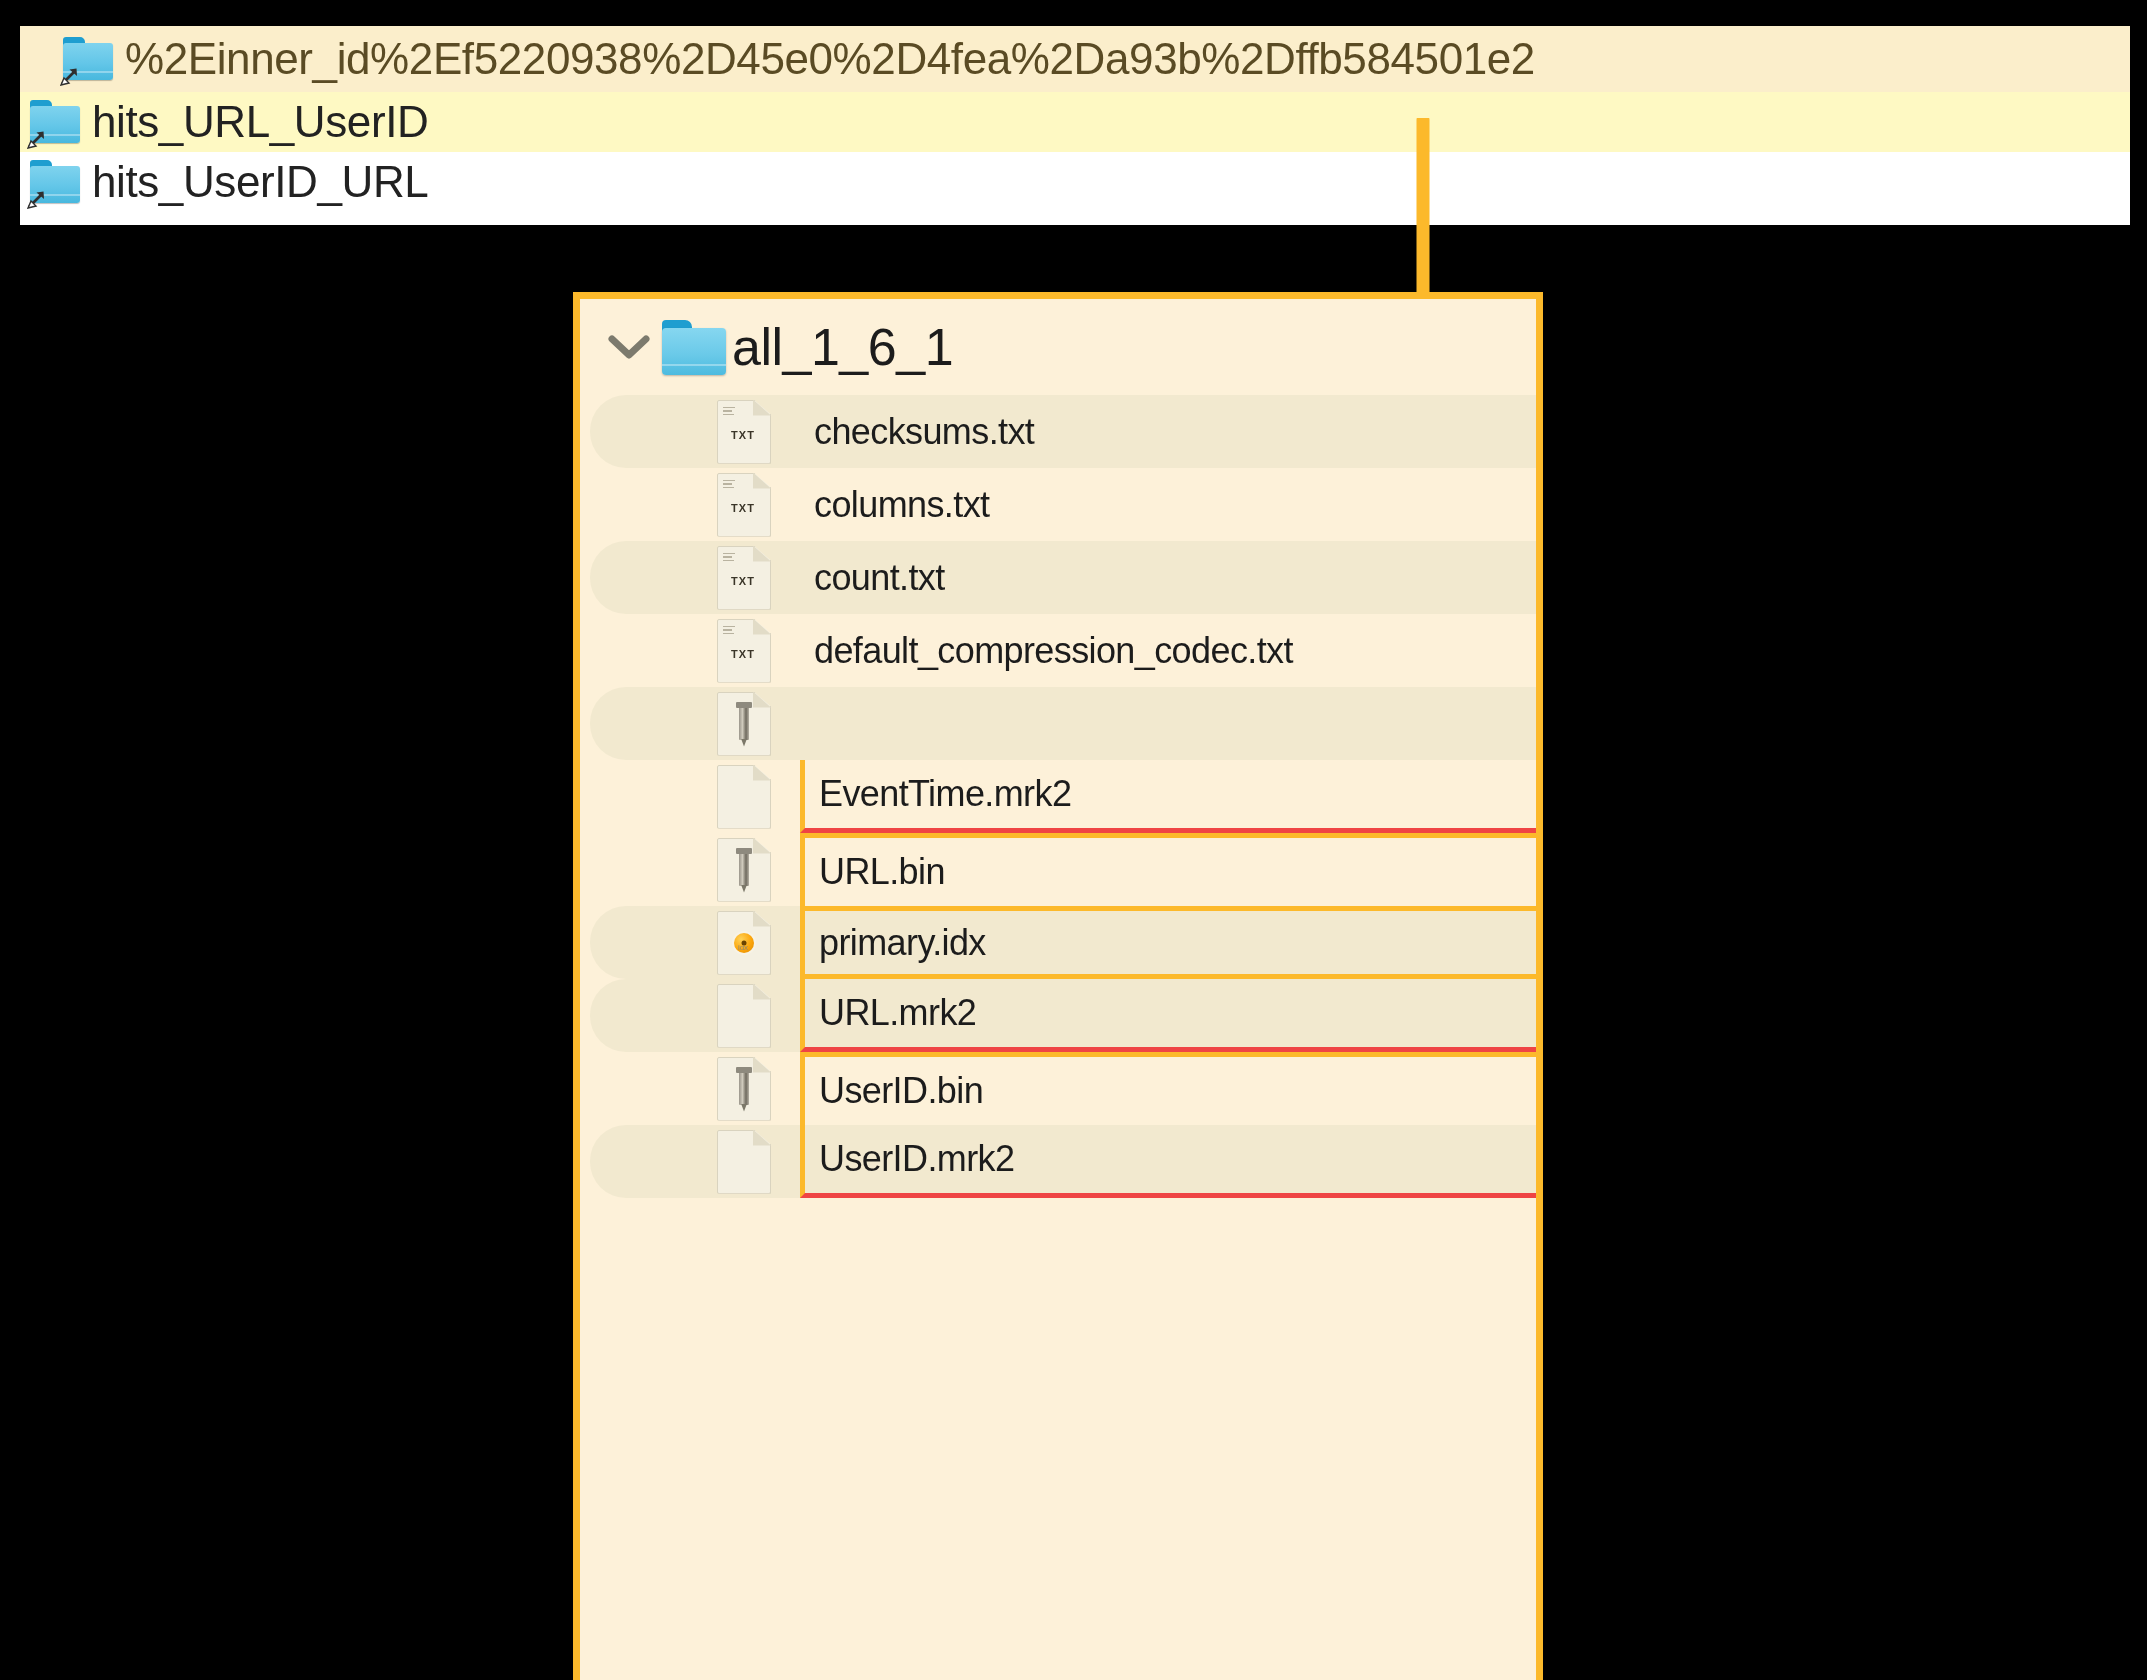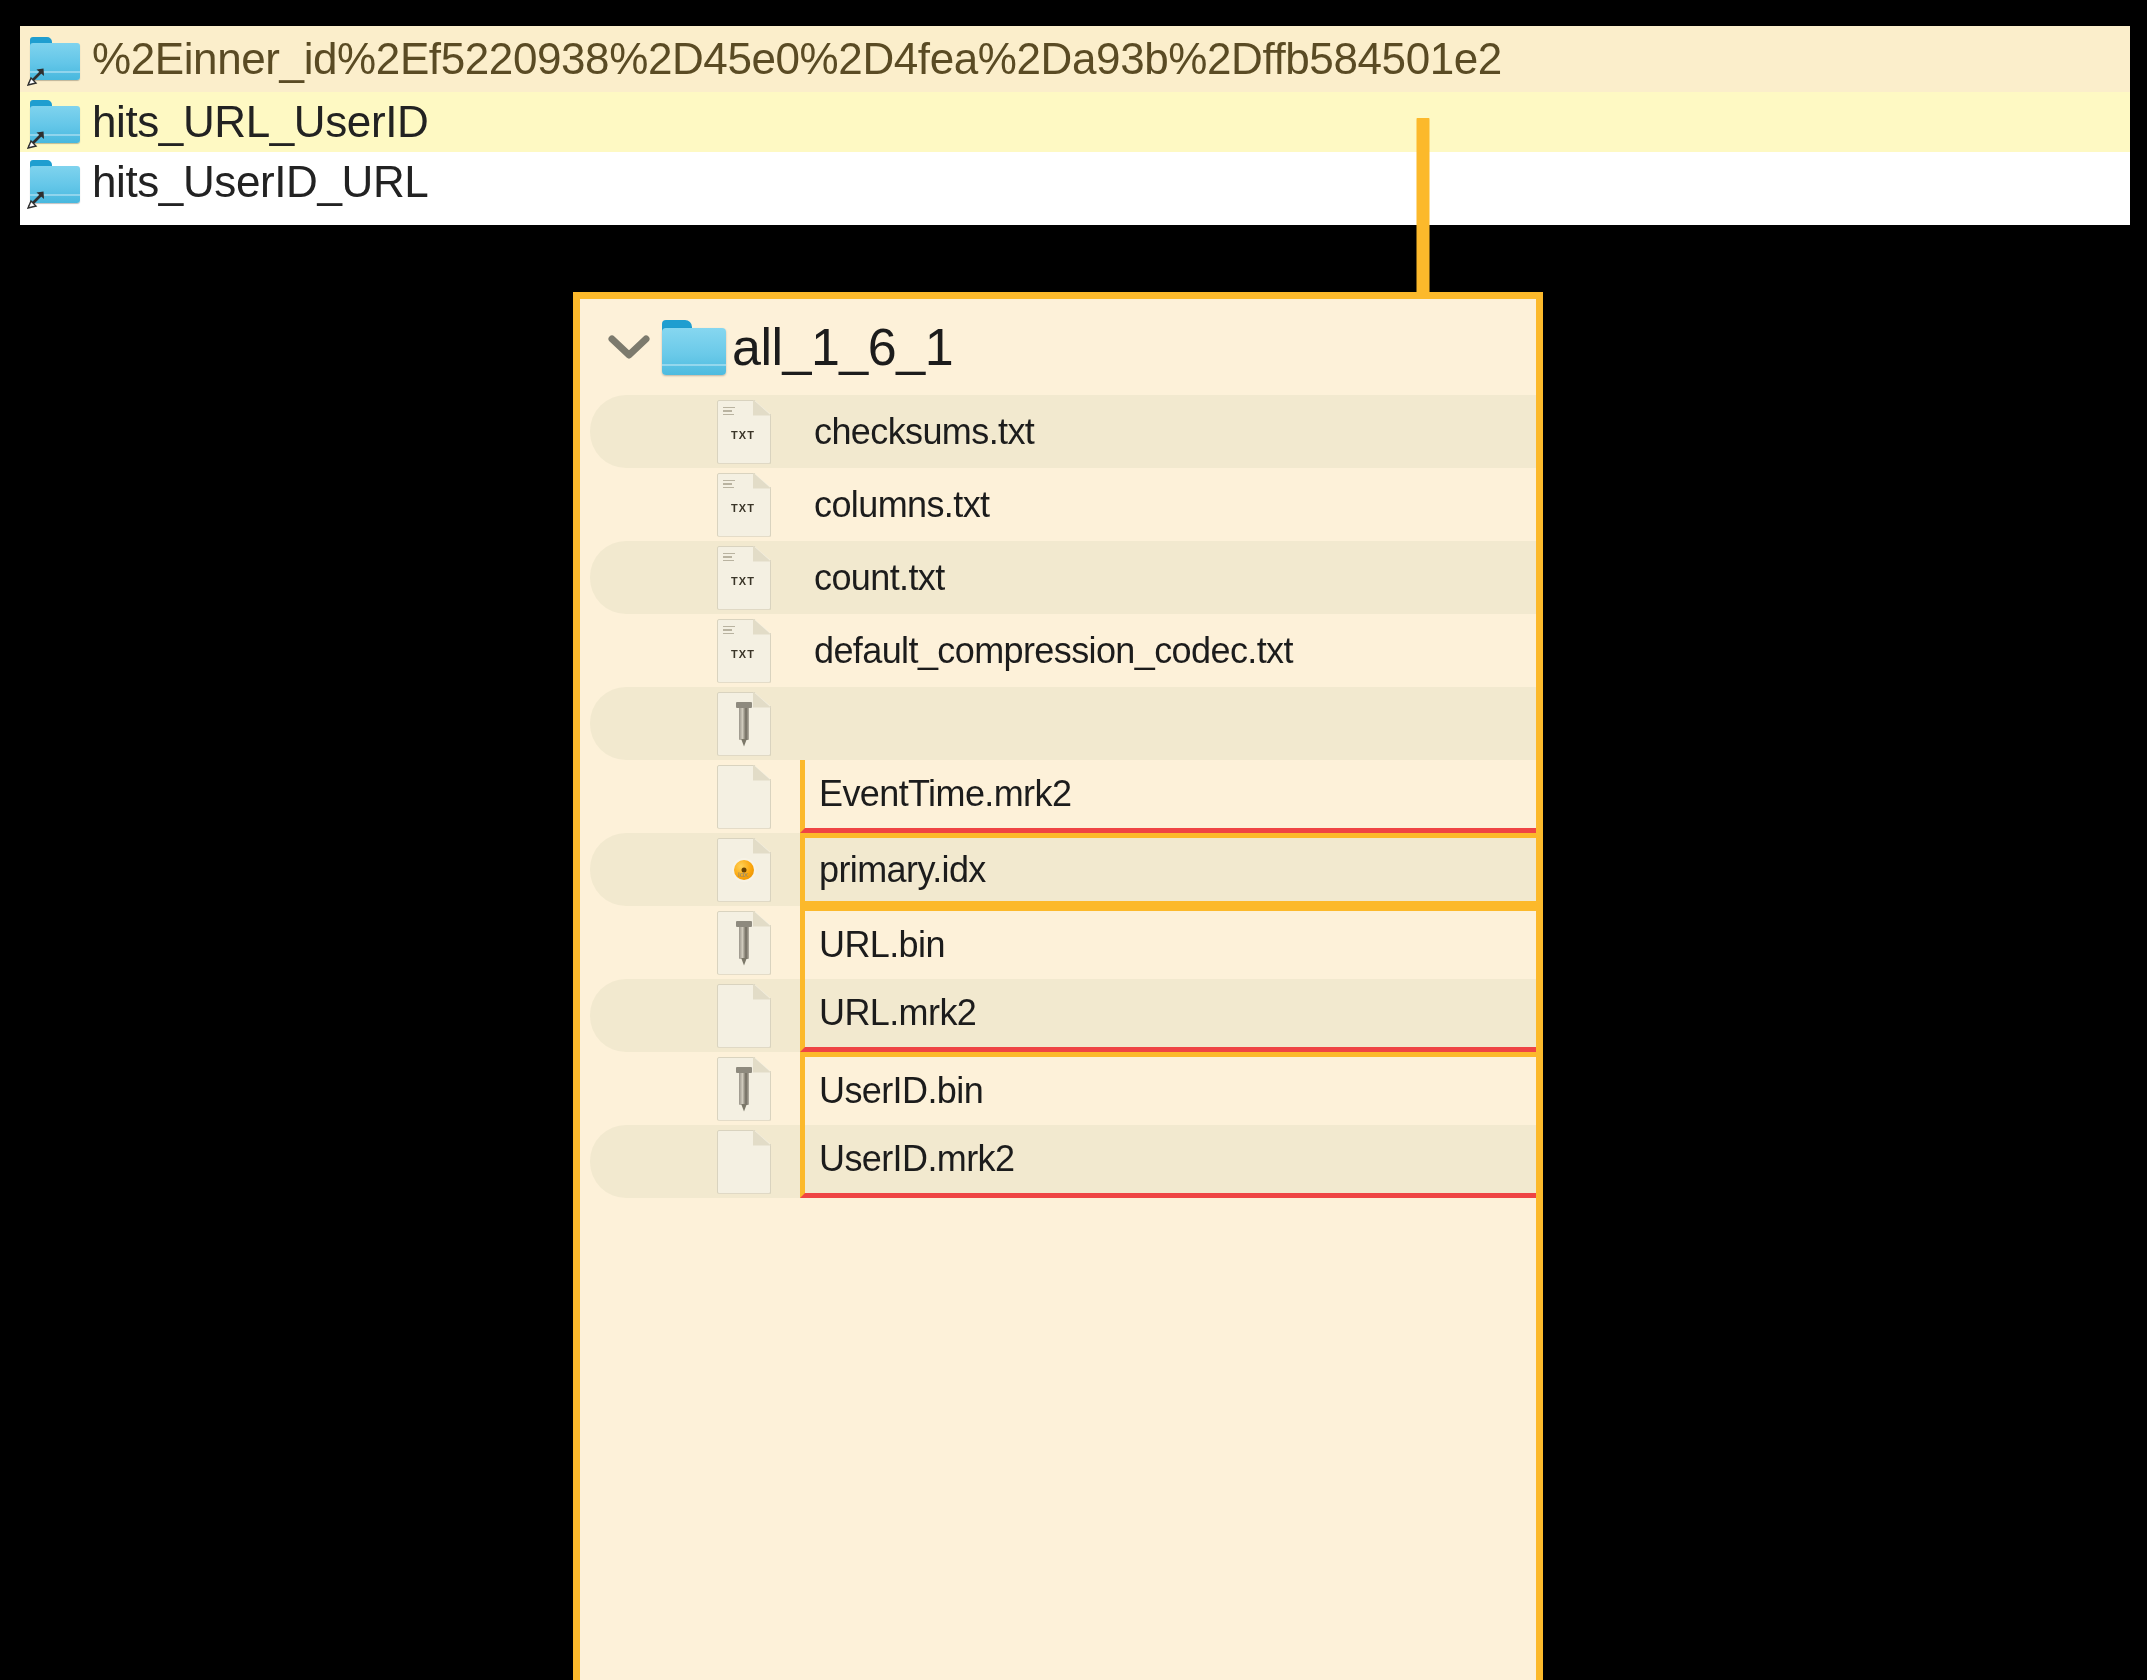--- a/index.html
+++ b/index.html
@@ -19,21 +19,21 @@
     background:#ffffff;
     box-sizing:border-box;
   }
   .top-row{
     position:relative;
     height:60px;
     display:flex;
     align-items:center;
     box-sizing:border-box;
   }
-  .top-row.r0{ height:66px; }
+  .top-row.r0{ height:66px;padding-left:33px; }
   .top-row.selected{ background:#fbeecb; }
   .top-row.alt{ background:#fef9c3; }
   .top-row .folder-wrap{
     width:72px;
     display:flex; align-items:center; justify-content:center;
     flex:0 0 72px;
   }
   .top-row .label{
     font-size:44px;
     letter-spacing:-0.4px;
@@ -414,50 +414,50 @@
       <span class="doc">
           <span class="sheet"></span>
           <span class="fold"></span>
         </span>
     </span>
     <span class="fname-cell hl-bot hl-mid">
       <span class="txt">EventTime.mrk2</span>
     </span>
   </div>
 
+  <div class="file-row">
+    <span class="ico-cell">
+      <span class="doc">
+          <span class="sheet"></span>
+          <span class="fold"></span>
+          <span class="chip"></span>
+        </span>
+    </span>
+    <span class="fname-cell hl-top hl-mid">
+      <span class="txt">URL.bin</span>
+    </span>
+  </div>
+
   <div class="file-row stripe">
     <span class="stripe-bg"></span>
     <span class="ico-cell">
       <span class="doc">
           <span class="sheet"></span>
           <span class="fold"></span>
         <span class="dot">
             <b></b>
           </span>
         <span class="ext small">idx</span>
       </span>
     </span>
     <span class="fname-cell hl">
       <span class="txt">primary.idx</span>
     </span>
   </div>
 
-  <div class="file-row">
-    <span class="ico-cell">
-      <span class="doc">
-          <span class="sheet"></span>
-          <span class="fold"></span>
-          <span class="chip"></span>
-        </span>
-    </span>
-    <span class="fname-cell hl-top hl-mid">
-      <span class="txt">URL.bin</span>
-    </span>
-  </div>
-
   <div class="file-row stripe">
     <span class="stripe-bg"></span>
     <span class="ico-cell">
       <span class="doc">
           <span class="sheet"></span>
           <span class="fold"></span>
         </span>
     </span>
     <span class="fname-cell hl-bot hl-mid">
       <span class="txt">URL.mrk2</span>

